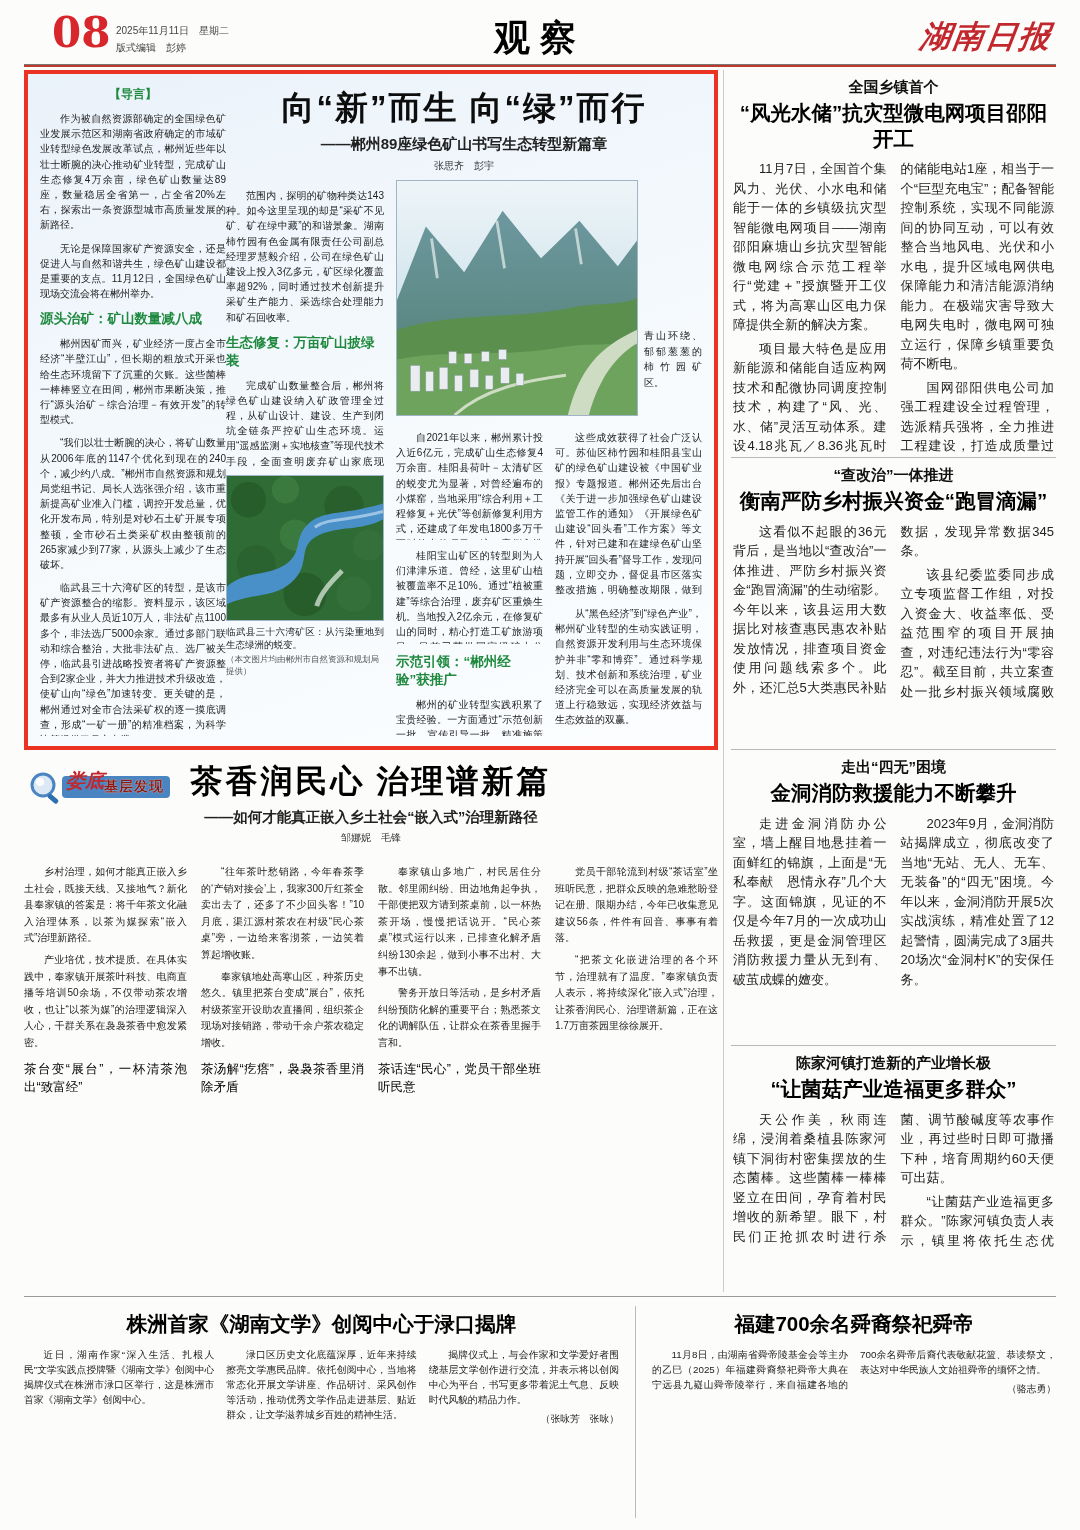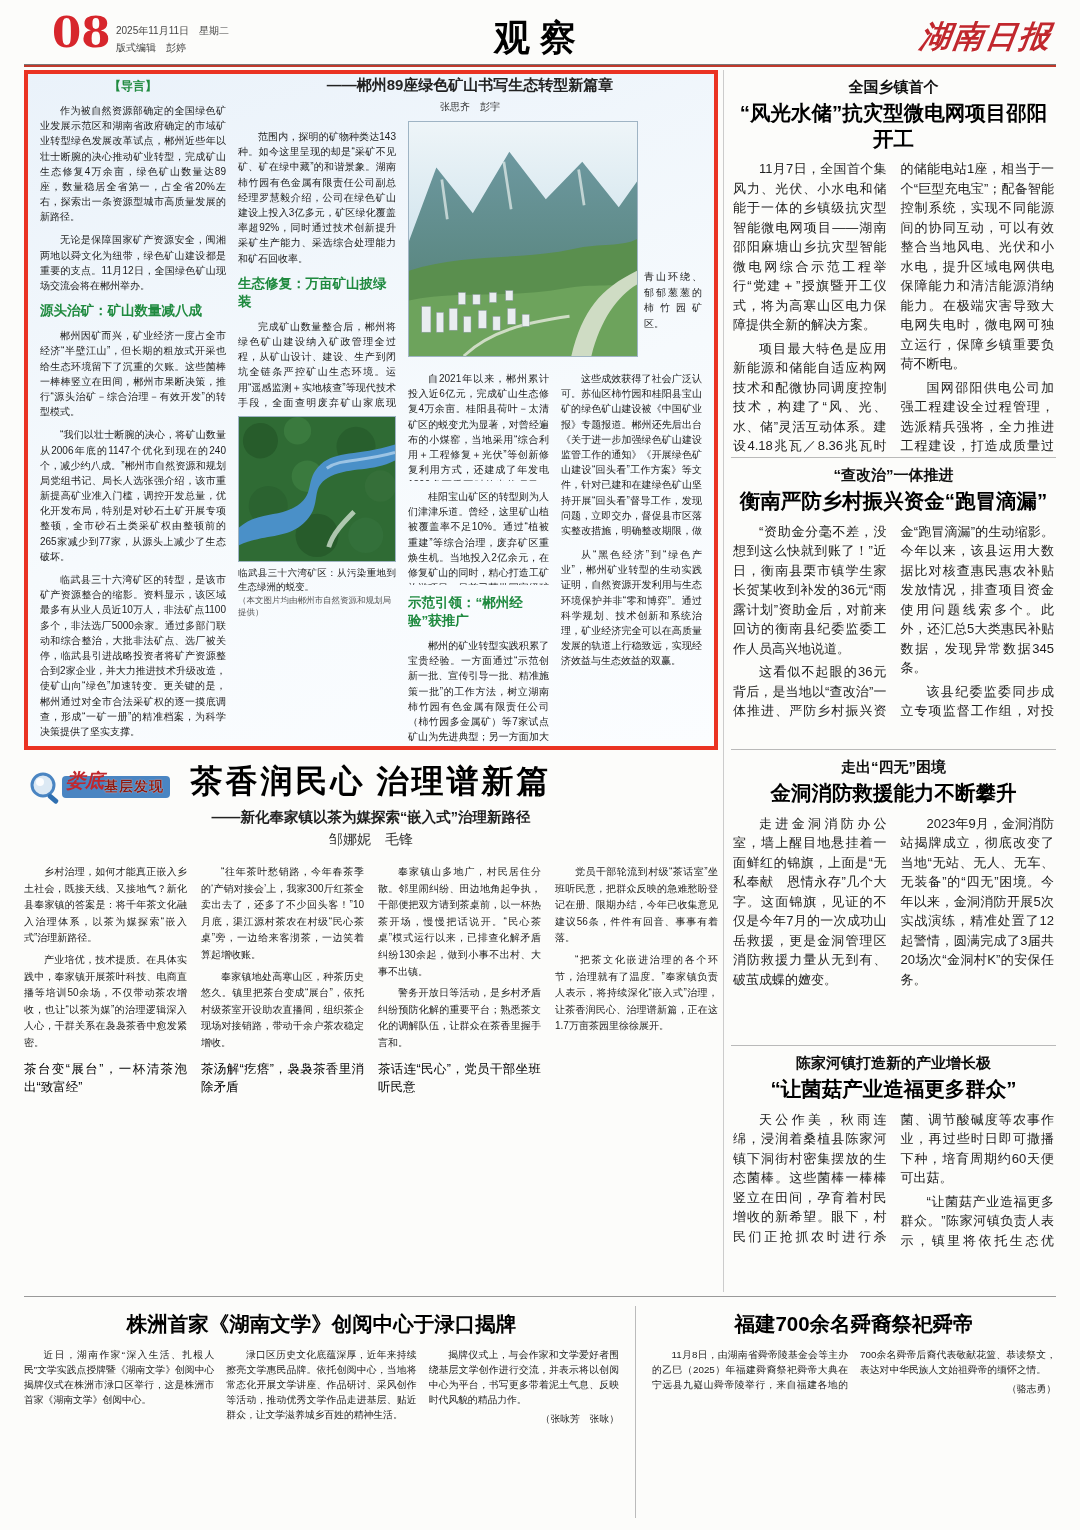--- a/index.html
+++ b/index.html
@@ -18,21 +18,21 @@
                    font-size:36px; font-weight:900; letter-spacing:10px; color:#000; }
   .masthead { position:absolute; right:4px; top:4px; font-family:"DejaVu Serif",serif;
               font-style:italic; font-weight:bold; font-size:31px; color:#c1272d;
               transform:skewX(-8deg); letter-spacing:2px; }
   .hdr-rule { position:absolute; top:64px; left:24px; right:24px; height:3px;
               border-top:1px solid #777; border-bottom:2px solid #c0392b; }
 
   
   .main-box { position:absolute; left:24px; top:70px; width:694px; height:680px;
               border:4px solid #ea3323; background:linear-gradient(160deg,#eaf2fa 0%,#f6fafd 55%,#fbfdff 100%);
-              padding:10px 12px; display:flex; gap:12px; overflow:hidden;align-items:center; }
+              padding:10px 12px; display:flex; overflow:hidden; }
   .lead-col { width:186px; flex:none; overflow:hidden; }
   .lead-tag { text-align:center; color:#1f8a3f; font-weight:800; font-size:12px; margin:2px 0 8px; }
   p.bp { font-size:10px; line-height:1.52; text-align:justify; text-indent:2em; margin:8px 0 5px; }
   .gsub { color:#1f8a3f; font-weight:800; font-size:13.5px; margin:9px 0 6px; }
   .main-right { flex:1; display:flex; flex-direction:column; overflow:hidden; }
   .hl-area { text-align:center; }
   .hl-area h1 { font-size:33px; font-weight:900; letter-spacing:2px; color:#0d0d0d; margin:2px 0 4px; }
   .hl-sub { font-size:15px; font-weight:700; color:#222; margin-bottom:5px; }
   .hl-by { font-size:10px; color:#333; margin-bottom:7px; }
   .body-area { flex:1; display:flex; gap:12px; overflow:hidden; }
@@ -68,21 +68,21 @@
   .band-logo { position:absolute; left:2px; top:12px; width:150px; height:40px; }
   .ribbon { position:absolute; left:36px; top:6px; width:108px; height:22px; background:#4a85c2;
             border-radius:4px; display:flex; align-items:center; justify-content:flex-end; padding-right:6px; }
   .ribbon-text { color:#8b1a12; font-weight:900; font-size:14px; letter-spacing:1px;
                  text-shadow:0 0 1px #fff; }
   .logo-prefix { position:absolute; left:40px; top:-2px; color:#c1272d; font-weight:900;
                  font-family:"DejaVu Serif",serif; font-style:italic; font-size:19px; z-index:2; }
   .band-title { text-align:center; font-size:32px; font-weight:900; letter-spacing:3px;
                 font-family:Liberation Serif, serif; color:#000; padding-top:2px; }
   .band-sub { text-align:center; font-size:14.5px; font-weight:700; margin-top:4px; }
-  .band-by { text-align:center; font-size:14px; color:#333; margin-top:4px; }
+  .band-by { text-align:center; font-size:10px; color:#333; margin-top:4px; }
   .band-cols { column-count:4; column-gap:14px; height:424px; overflow:hidden;
                font-size:10px; line-height:1.66; text-align:justify; margin-top:6px; }
   .band-cols p { text-indent:2em; margin-bottom:5px; }
   .bsub { font-weight:400; font-size:12.5px; line-height:1.45; margin:8px 0; text-indent:0 !important;
           break-inside:avoid; color:#000; }
 
   
   .bottom-rule { position:absolute; left:24px; right:24px; top:1296px; border-top:1px solid #999; }
   .bottom { position:absolute; left:24px; top:1306px; width:1032px; height:212px; display:flex; overflow:hidden; }
   .bot-left { width:612px; padding-right:16px; border-right:1px solid #bbb; overflow:hidden; }
@@ -105,21 +105,21 @@
     </div>
     <div class="section-title">观察</div>
     <div class="masthead">湖南日报</div>
   </div>
   <div class="hdr-rule"></div>
 
   <div class="main-box">
     <div class="lead-col">
       <div class="lead-tag">【导言】</div>
       <p class="bp">作为被自然资源部确定的全国绿色矿业发展示范区和湖南省政府确定的市域矿业转型绿色发展改革试点，郴州近些年以壮士断腕的决心推动矿业转型，完成矿山生态修复4万余亩，绿色矿山数量达89座，数量稳居全省第一，占全省20%左右，探索出一条资源型城市高质量发展的新路径。</p>
-      <p class="bp">无论是保障国家矿产资源安全，闽湘两地以舜文化为纽带，绿色矿山建设都是重要的支点。11月12日，全国绿色矿山现场交流会将在郴州举办。</p>
+      <p class="bp">无论是保障国家矿产资源安全，还是促进人与自然和谐共生，绿色矿山建设都是重要的支点。11月12日，全国绿色矿山现场交流会将在郴州举办。</p>
       <div class="gsub">源头治矿：矿山数量减八成</div>
       <p class="bp">郴州因矿而兴，矿业经济一度占全市经济“半壁江山”，但长期的粗放式开采也给生态环境留下了沉重的欠账。这些菌棒一棒棒竖立在田间，郴州市果断决策，推行“源头治矿－综合治理－有效开发”的转型模式。</p>
       <p class="bp">“我们以壮士断腕的决心，将矿山数量从2006年底的1147个优化到现在的240个，减少约八成。”郴州市自然资源和规划局党组书记、局长人选张强介绍，该市重新提高矿业准入门槛，调控开发总量，优化开发布局，特别是对砂石土矿开展专项整顿，全市砂石土类采矿权由整顿前的265家减少到77家，从源头上减少了生态破坏。</p>
       <p class="bp">临武县三十六湾矿区的转型，是该市矿产资源整合的缩影。资料显示，该区域最多有从业人员近10万人，非法矿点1100多个，非法选厂5000余家。通过多部门联动和综合整治，大批非法矿点、选厂被关停，临武县引进战略投资者将矿产资源整合到2家企业，并大力推进技术升级改造，使矿山向“绿色”加速转变。更关键的是，郴州通过对全市合法采矿权的逐一摸底调查，形成“一矿一册”的精准档案，为科学决策提供了坚实支撑。</p>
 
     </div>
 
     <div class="main-right">
       <div class="hl-area">
         <h1>向“新”而生  向“绿”而行</h1>
@@ -217,21 +217,20 @@
         <p>11月7日，全国首个集风力、光伏、小水电和储能于一体的乡镇级抗灾型智能微电网项目——湖南邵阳麻塘山乡抗灾型智能微电网综合示范工程举行“党建＋”授旗暨开工仪式，将为高寒山区电力保障提供全新的解决方案。</p>
         <p>项目最大特色是应用新能源和储能自适应构网技术和配微协同调度控制技术，构建了“风、光、水、储”灵活互动体系。建设4.18兆瓦／8.36兆瓦时的储能电站1座，相当于一个“巨型充电宝”；配备智能控制系统，实现不同能源间的协同互动，可以有效整合当地风电、光伏和小水电，提升区域电网供电保障能力和清洁能源消纳能力。在极端灾害导致大电网失电时，微电网可独立运行，保障乡镇重要负荷不断电。</p>
         <p>国网邵阳供电公司加强工程建设全过程管理，选派精兵强将，全力推进工程建设，打造成质量过硬、技术领先、群众满意的精品工程，为服务乡村振兴、构建新型电力系统贡献“邵阳方案”。</p>
         <p class="sig">（刘元绎）</p>
       </div>
     </div>
     <div class="rail-article" style="height:292px">
       <div class="kicker">“查改治”一体推进</div>
       <div class="rail-title">衡南严防乡村振兴资金“跑冒滴漏”</div>
       <div class="cols2" style="height:205px">
-        <p>“资助金分毫不差，没想到这么快就到账了！”近日，衡南县栗市镇学生家长贺某收到补发的36元“雨露计划”资助金后，对前来回访的衡南县纪委监委工作人员高兴地说道。</p>
         <p>这看似不起眼的36元背后，是当地以“查改治”一体推进、严防乡村振兴资金“跑冒滴漏”的生动缩影。今年以来，该县运用大数据比对核查惠民惠农补贴发放情况，排查项目资金使用问题线索多个。此外，还汇总5大类惠民补贴数据，发现异常数据345条。</p>
         <p>该县纪委监委同步成立专项监督工作组，对投入资金大、收益率低、受益范围窄的项目开展抽查，对违纪违法行为“零容忍”。截至目前，共立案查处一批乡村振兴领域腐败和作风问题，推动资金及时返还惠及群众。</p>
         <p class="sig">（陈咏诚　吴佳）</p>
       </div>
     </div>
     <div class="rail-article" style="height:296px">
       <div class="kicker">走出“四无”困境</div>
       <div class="rail-title">金洞消防救援能力不断攀升</div>
       <div class="cols2" style="height:208px">
         <p>走进金洞消防办公室，墙上醒目地悬挂着一面鲜红的锦旗，上面是“无私奉献　恩情永存”几个大字。这面锦旗，见证的不仅是今年7月的一次成功山岳救援，更是金洞管理区消防救援力量从无到有、破茧成蝶的嬗变。</p>
@@ -258,21 +257,21 @@
           <circle cx="17" cy="15" r="11" fill="#dce9f4" stroke="#4a85c2" stroke-width="3"></circle>
           <circle cx="14" cy="12" r="4" fill="#ffffff" opacity="0.9"></circle>
           <rect x="24" y="23" width="12" height="5" rx="2" transform="rotate(40 24 23)" fill="#2f6fb0"></rect>
         </svg>
         <div class="ribbon">
           <span class="ribbon-text">基层发现</span>
         </div>
         <div class="logo-prefix">娄底</div>
       </div>
       <div class="band-title">茶香润民心  治理谱新篇</div>
-      <div class="band-sub">——新化奉家镇以茶为媒探索“嵌入式”治理新路径</div>
+      <div class="band-sub">——如何才能真正嵌入乡土社会“嵌入式”治理新路径</div>
       <div class="band-by">邹娜妮　毛锋</div>
     </div>
     <div class="band-cols">
       <p>乡村治理，如何才能真正嵌入乡土社会，既接天线、又接地气？新化县奉家镇的答案是：将千年茶文化融入治理体系，以茶为媒探索“嵌入式”治理新路径。</p>
       <p>产业培优，技术提质。在具体实践中，奉家镇开展茶叶科技、电商直播等培训50余场，不仅带动茶农增收，也让“以茶为媒”的治理逻辑深入人心，干群关系在袅袅茶香中愈发紧密。</p>
       <div class="bsub">茶台变“展台”，一杯清茶泡出“致富经”</div>
       <p>“往年茶叶愁销路，今年春茶季的‘产销对接会’上，我家300斤红茶全卖出去了，还多了不少回头客！”10月底，渠江源村茶农在村级“民心茶桌”旁，一边给来客沏茶，一边笑着算起增收账。</p>
       <p>奉家镇地处高寒山区，种茶历史悠久。镇里把茶台变成“展台”，依托村级茶室开设助农直播间，组织茶企现场对接销路，带动千余户茶农稳定增收。</p>
       <div class="bsub">茶汤解“疙瘩”，袅袅茶香里消除矛盾</div>
       <p>奉家镇山多地广，村民居住分散。邻里闹纠纷、田边地角起争执，干部便把双方请到茶桌前，以一杯热茶开场，慢慢把话说开。“民心茶桌”模式运行以来，已排查化解矛盾纠纷130余起，做到小事不出村、大事不出镇。</p>

